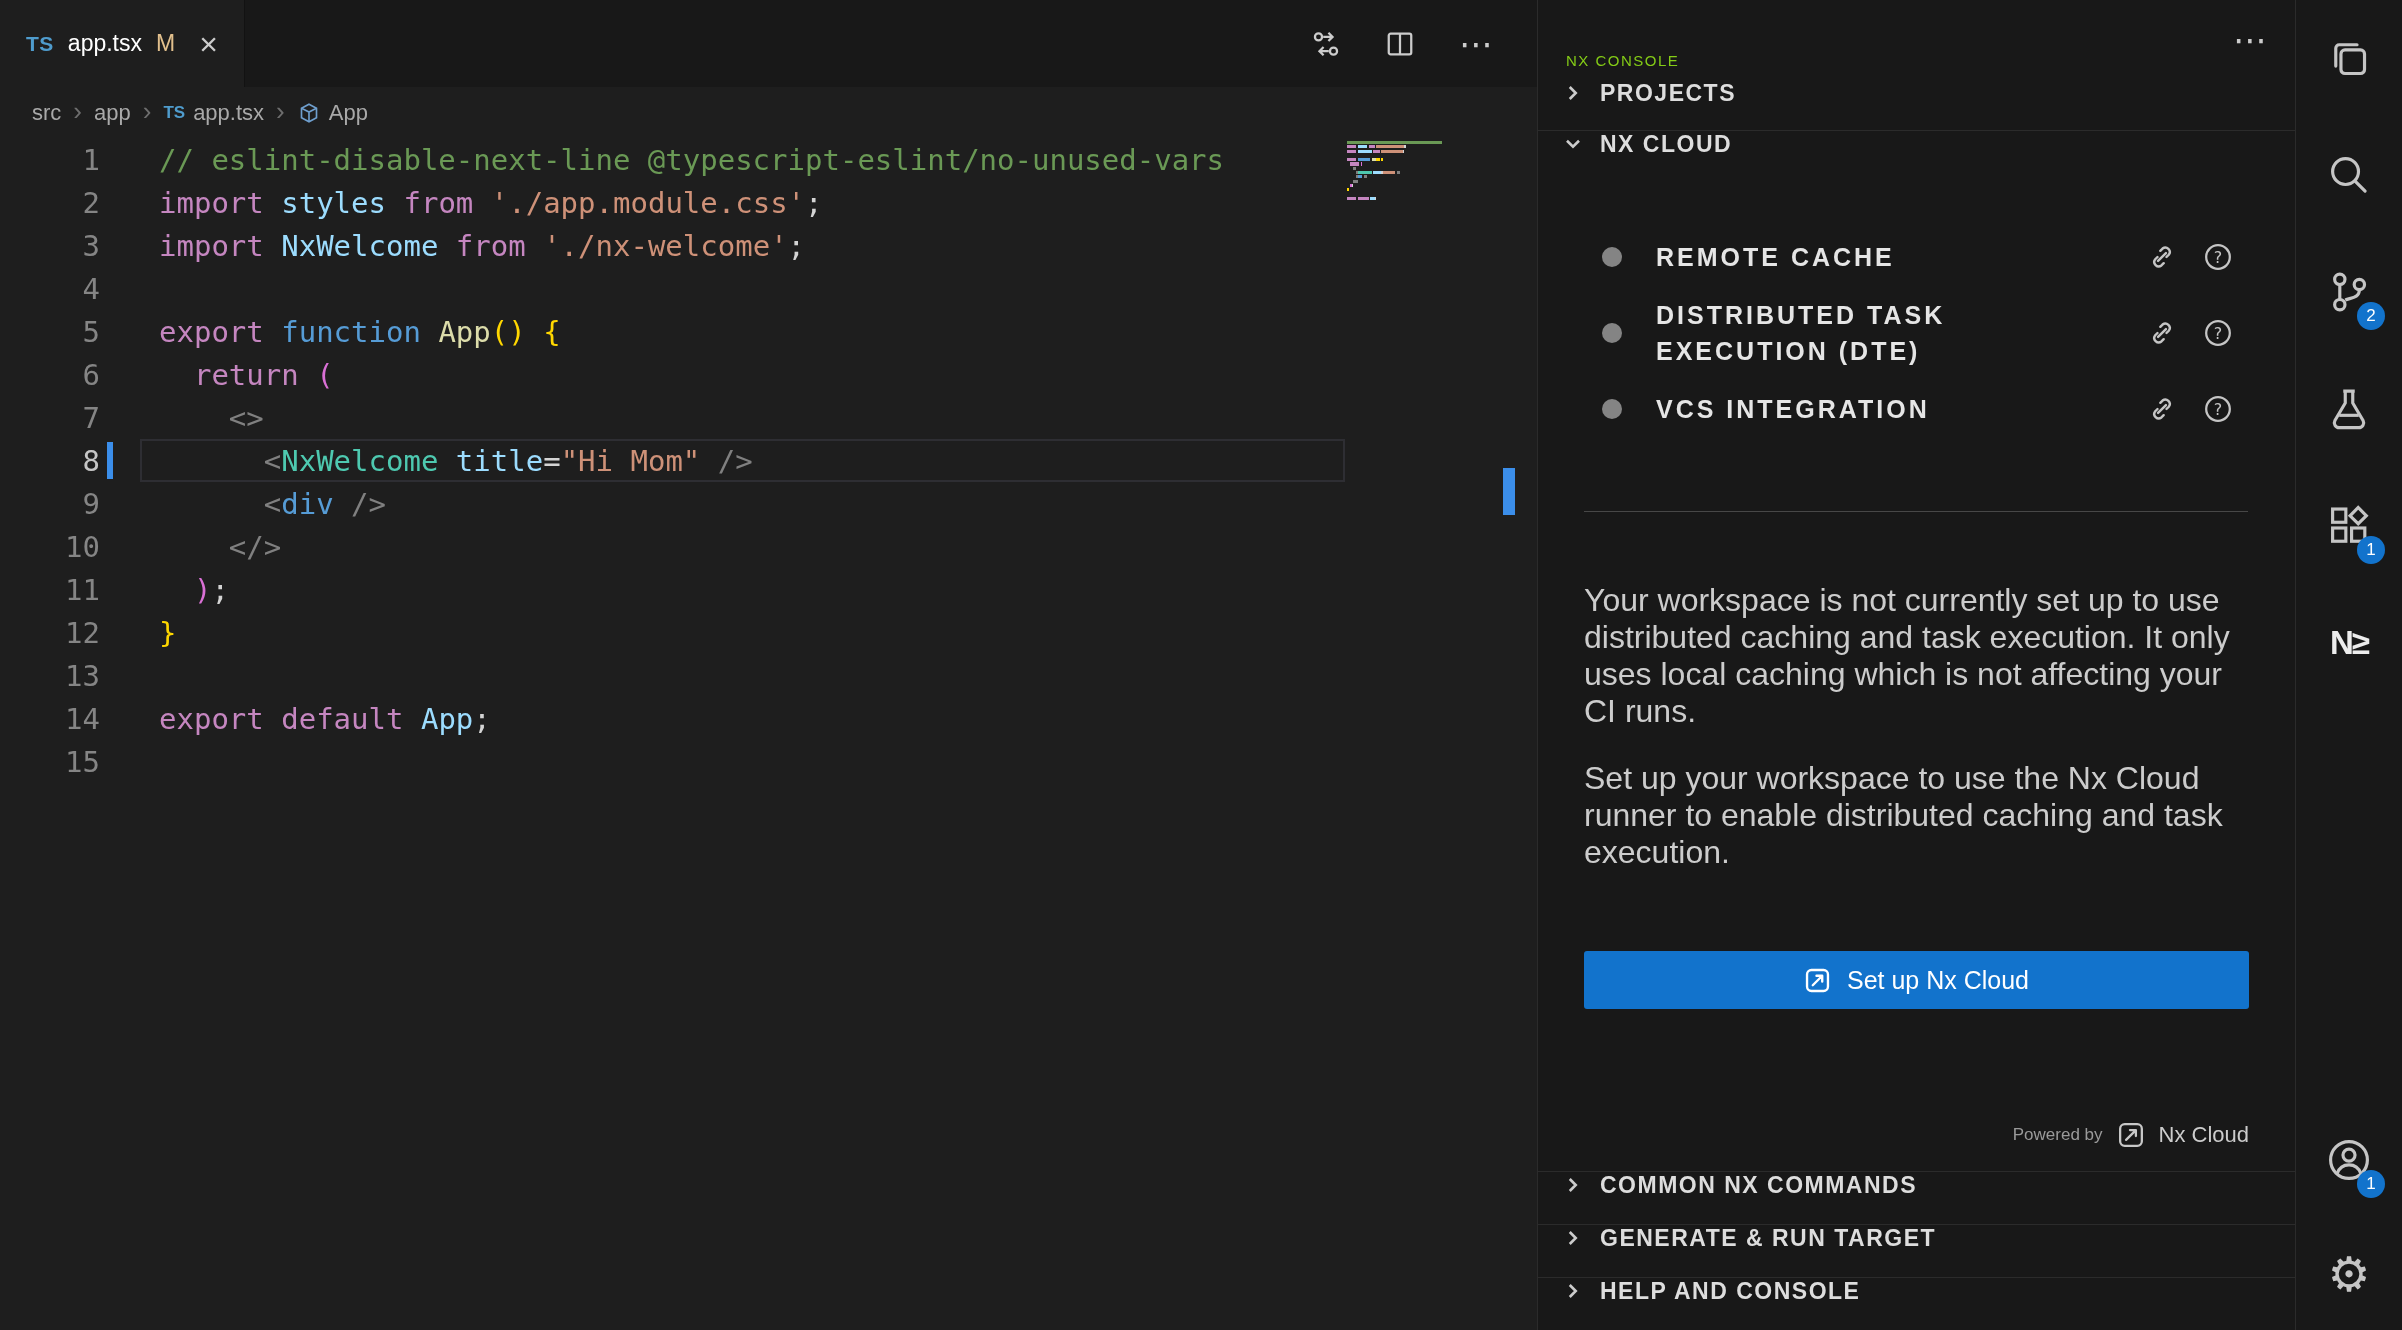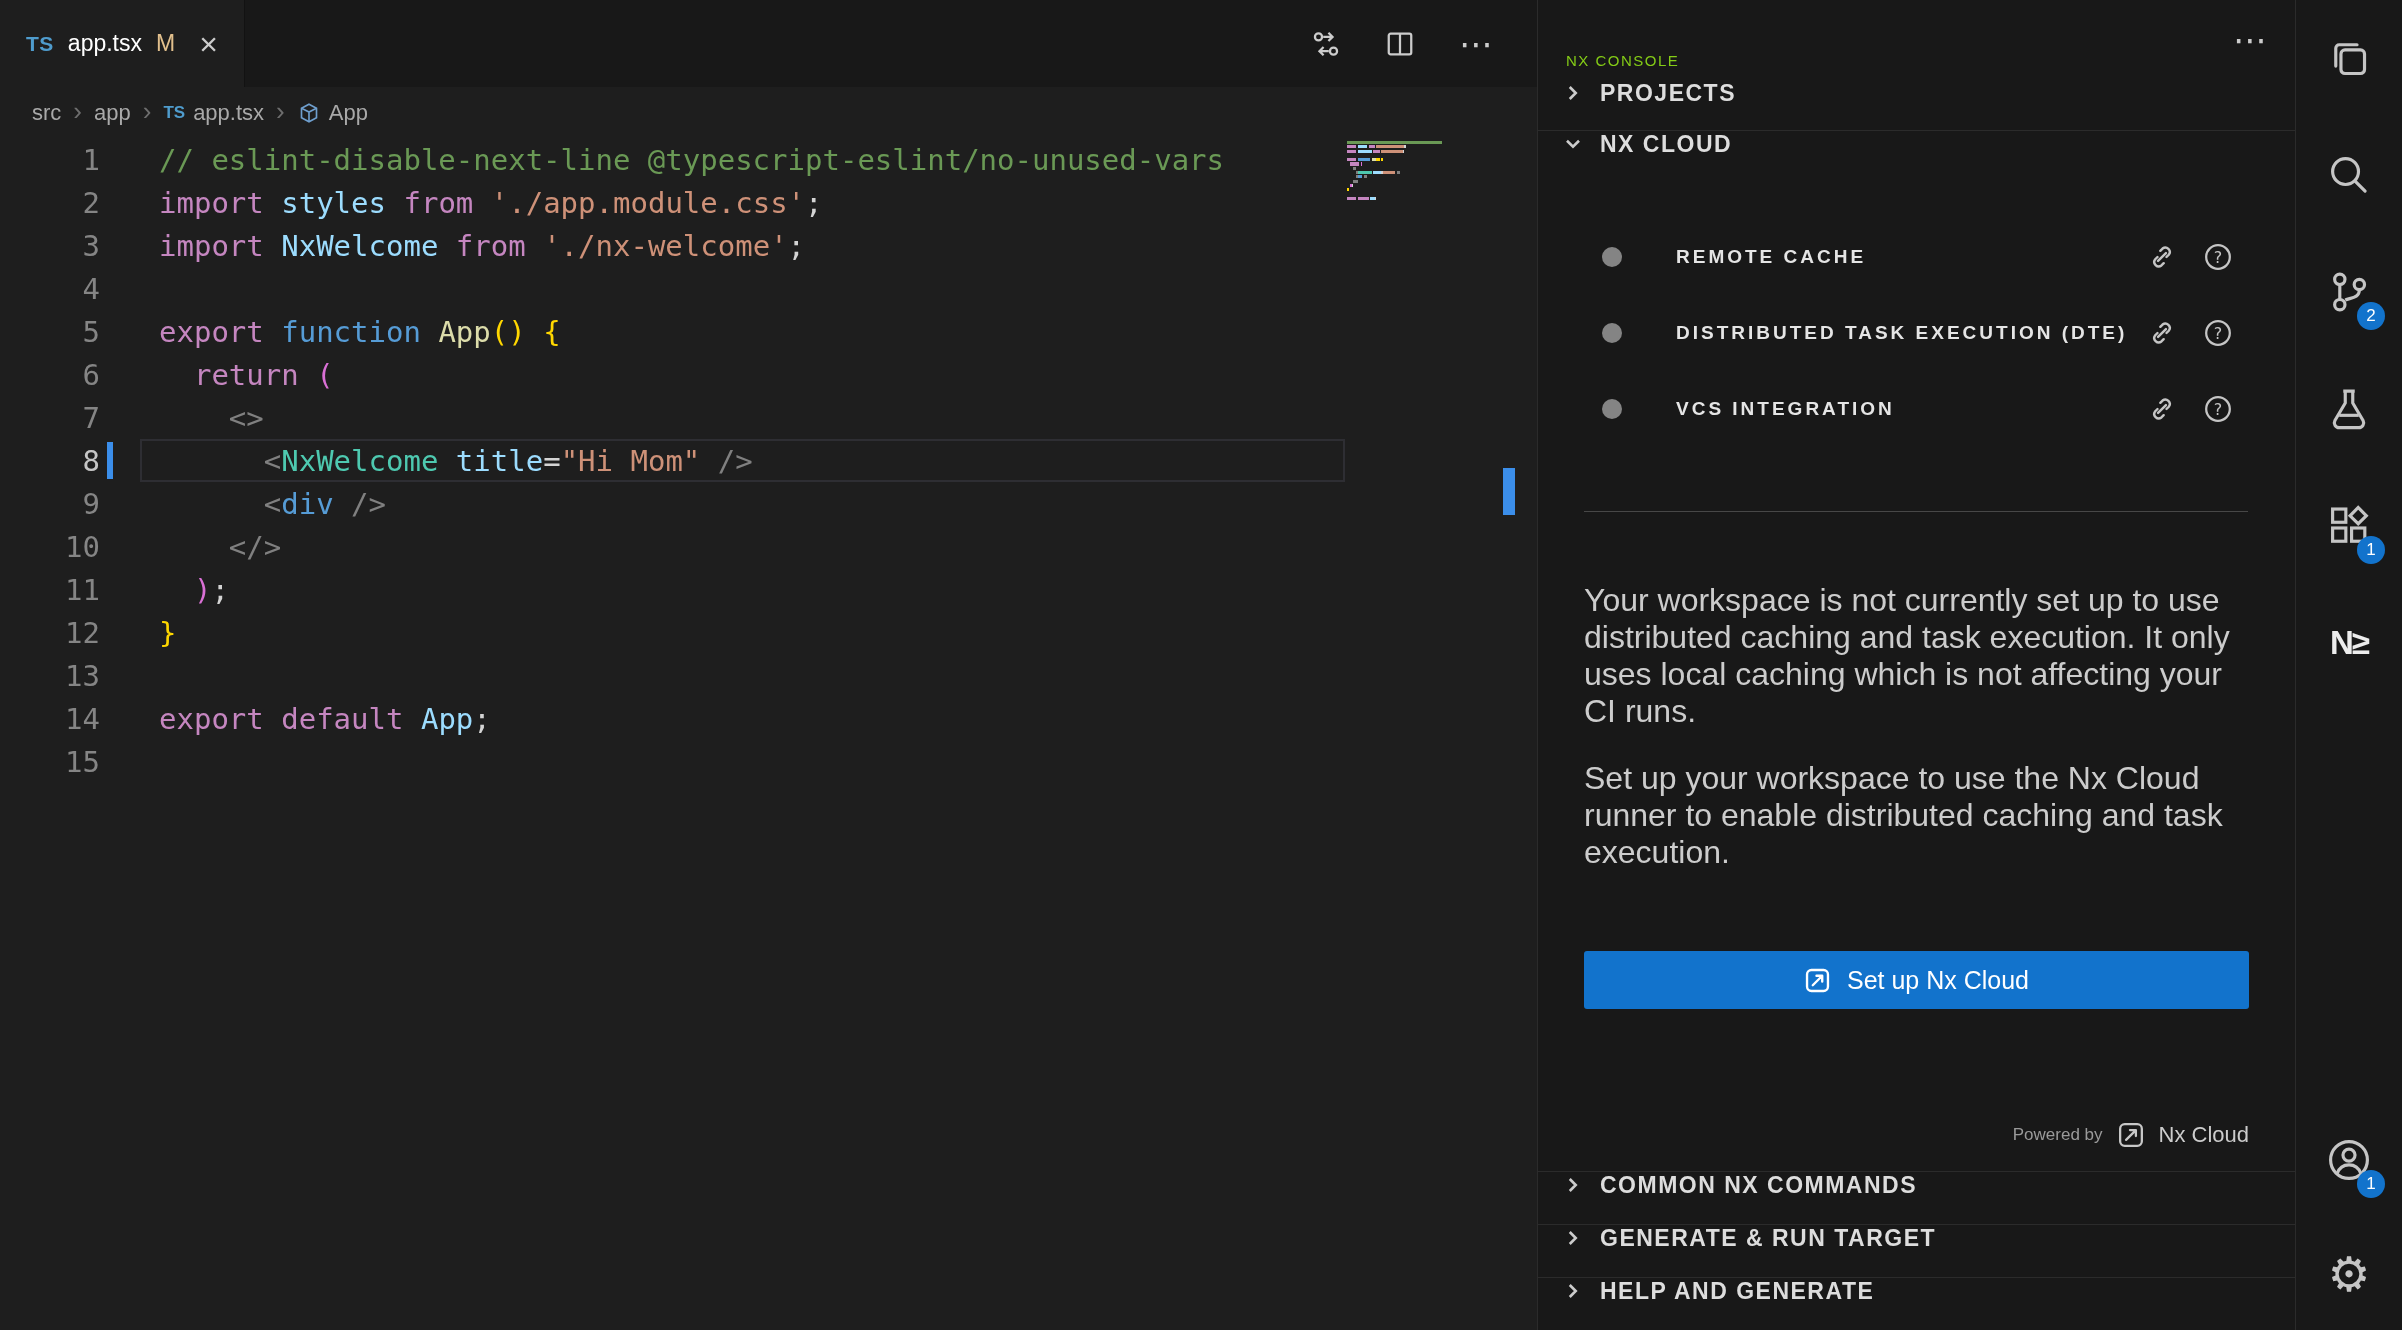--- a/index.html
+++ b/index.html
@@ -48,21 +48,21 @@
   .section-row { height:50px; flex:none; display:flex; align-items:flex-start; padding-left:22px; gap:14px; cursor:pointer; }
   .section-row.bt { border-top:1px solid #2b2b2b; height:53px; }
   .sec-label { font-size:23px; font-weight:700; letter-spacing:1.5px; color:#dddddd; }
   .chev { width:26px; height:26px; stroke:#cccccc; fill:none; stroke-width:1.6; flex:none; }
   .chev.down { transform:rotate(90deg); }
 
   .nx-content { flex:1; display:flex; flex-direction:column; overflow:hidden; }
   .nx-items { margin-top:36px; }
   .nx-item { display:flex; align-items:center; padding:0 62px 0 64px; min-height:76px; }
   .bullet { width:20px; height:20px; border-radius:50%; background:#848484; flex:none; }
-  .nx-item-label { margin-left:54px; font-size:19px; font-weight:600; letter-spacing:3px; color:#e5e5e5; max-width:470px; line-height:1.45; }
+  .nx-item-label { margin-left:34px; font-size:25px; font-weight:600; letter-spacing:3px; color:#e5e5e5; max-width:470px; line-height:1.45; }
   .nx-item-icons { margin-left:auto; display:flex; align-items:center; gap:26px; }
   .icon-btn { cursor:pointer; display:flex; }
   .icon-btn svg { width:30px; height:30px; }
 
   .divider { border-top:1px solid #474747; margin:64px 47px 0 46px; }
   .panel-p { margin:30px 46px 0 46px; font-size:32px; line-height:37px; color:#cccccc; }
   .panel-p.first { margin-top:70px; }
 
   .setup-btn { margin:80px 46px 0 46px; height:58px; flex:none; background:#1273cc; color:#ffffff; font-size:25px; border:none; border-radius:3px; display:flex; align-items:center; justify-content:center; gap:16px; cursor:pointer; font-family:inherit; }
   .setup-btn svg { width:27px; height:27px; }
@@ -406,21 +406,21 @@
     <svg class="chev" viewBox="0 0 16 16" fill="none" stroke="#cccccc" stroke-width="1.6">
             <path d="M6 4.3l3.7 3.7L6 11.7"></path>
           </svg>
     <span class="sec-label bs-label">GENERATE &amp; RUN TARGET</span>
   </div>
 
   <div class="section-row bt">
     <svg class="chev" viewBox="0 0 16 16" fill="none" stroke="#cccccc" stroke-width="1.6">
             <path d="M6 4.3l3.7 3.7L6 11.7"></path>
           </svg>
-    <span class="sec-label bs-label">HELP AND GENERATE</span>
+    <span class="sec-label bs-label">HELP AND CONSOLE</span>
   </div>
 </div>
   </div>
 
   <div class="activity-bar">
     <div class="ab-top">
       <div class="ab-btn">
         <svg viewBox="0 0 16 16">
             <rect x="5.2" y="5.2" width="8.2" height="8.2" rx="1.4"></rect>
             <path d="M10.8 3.4H4.6a1.2 1.2 0 0 0-1.2 1.2v6.2" stroke-linecap="round"></path>

